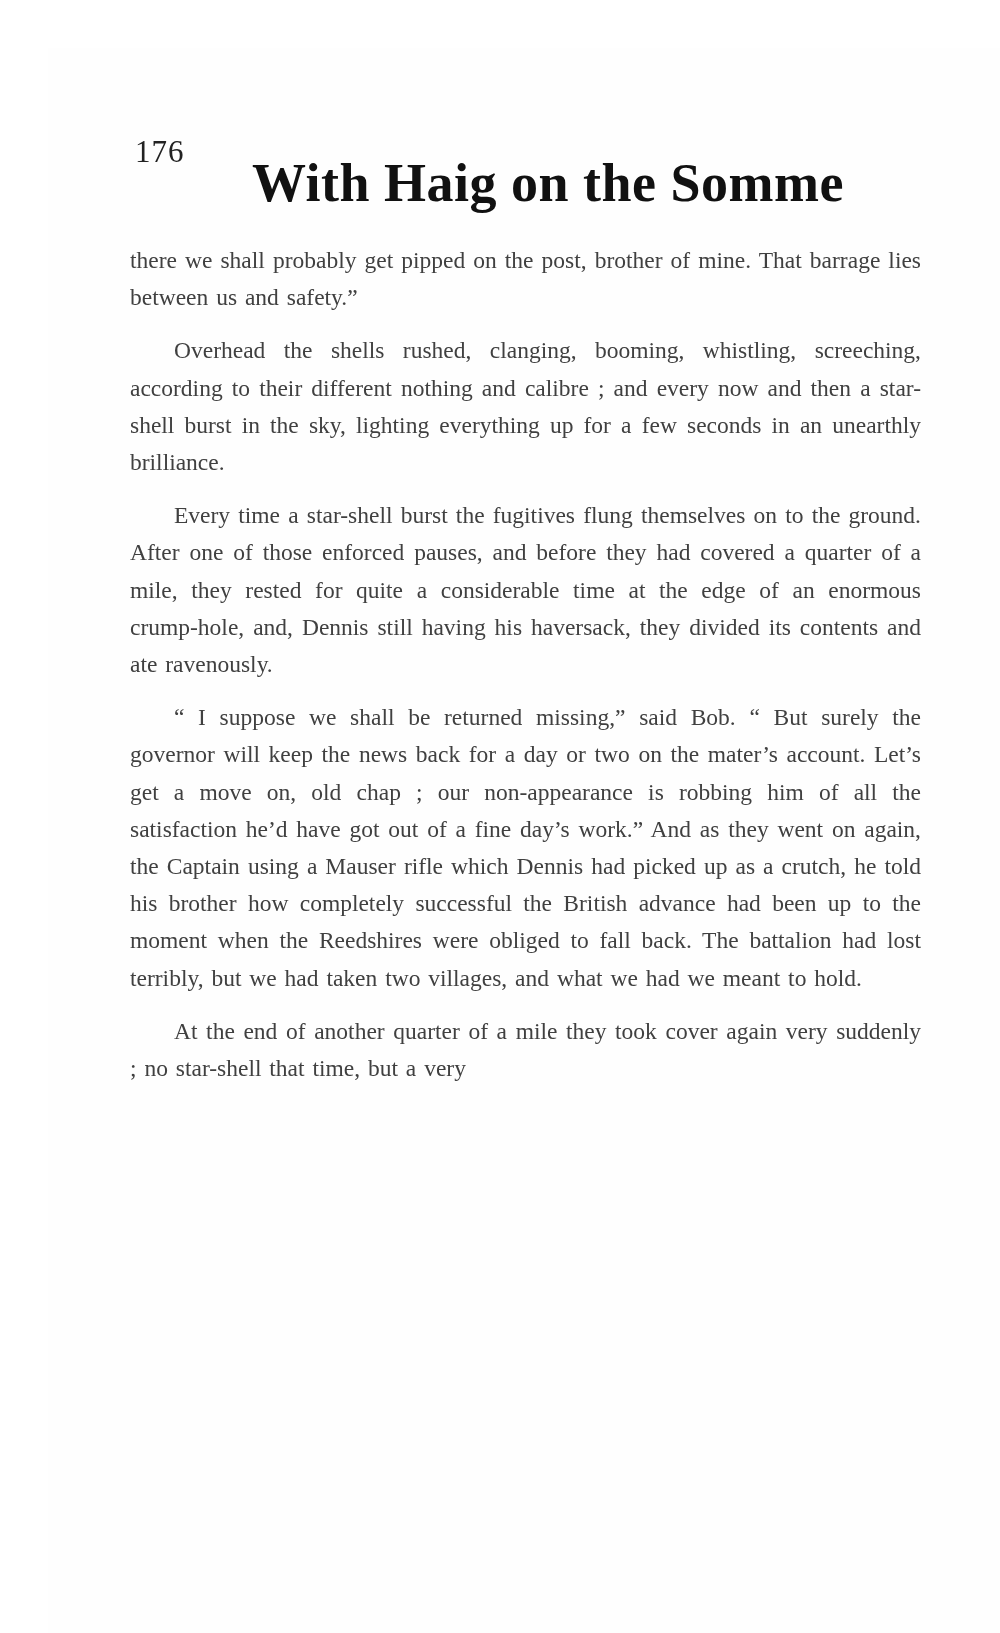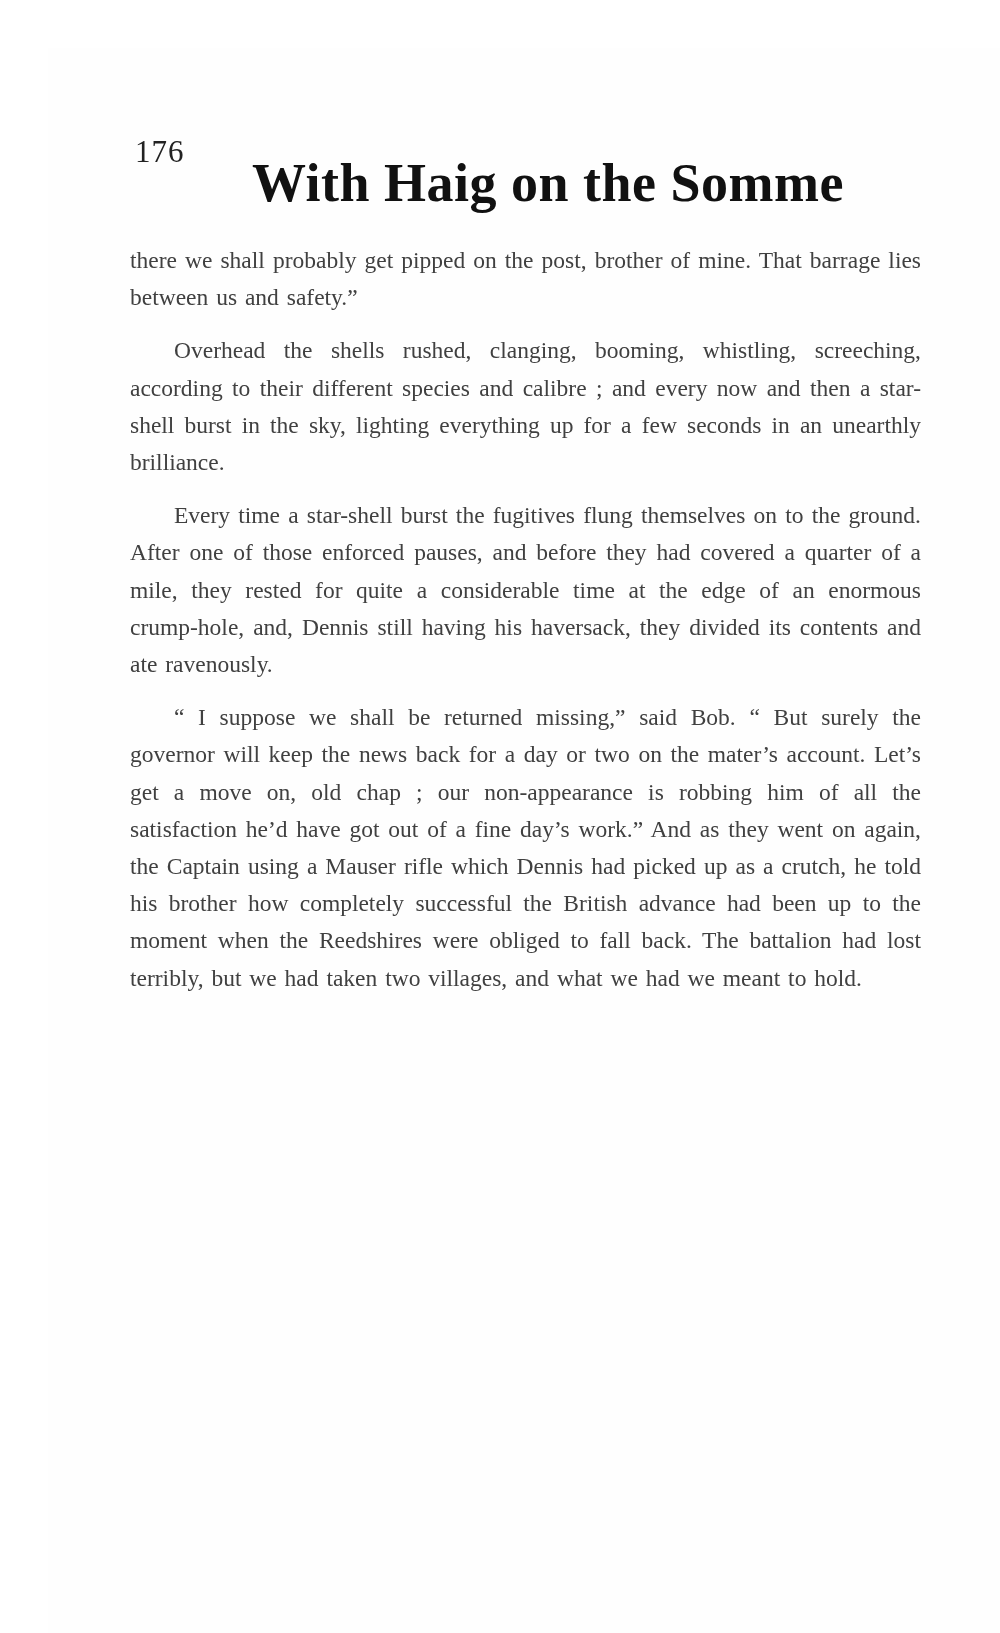--- a/index.html
+++ b/index.html
@@ -64,18 +64,19 @@
 
 <div class="page">
 
   <div class="page-header">
     <span class="page-number">176</span>
     <div class="page-title">With Haig on the Somme</div>
   </div>
 
   <div class="text-block">
       <p>there we shall probably get pipped on the post, brother of mine.  That barrage lies between us and safety.”</p>
-      <p class="indent">Overhead the shells rushed, clanging, booming, whistling, screeching, according to their different species and calibre ; and every now and then a star-shell burst in the sky, lighting everything up for a few seconds in an unearthly brilliance.</p>
+      <p class="indent">Overhead the shells rushed, clanging, booming, whistling, screeching, according to their different nothing and calibre ; and every now and then a star-shell burst in the sky, lighting everything up for a few seconds in an unearthly brilliance.</p>
       <p class="indent">Every time a star-shell burst the fugitives flung themselves on to the ground.  After one of those enforced pauses, and before they had covered a quarter of a mile, they rested for quite a considerable time at the edge of an enormous crump-hole, and, Dennis still having his haversack, they divided its contents and ate ravenously.</p>
       <p class="indent">“ I suppose we shall be returned missing,” said Bob. “ But surely the governor will keep the news back for a day or two on the mater’s account.  Let’s get a move on, old chap ; our non-appearance is robbing him of all the satisfaction he’d have got out of a fine day’s work.”  And as they went on again, the Captain using a Mauser rifle which Dennis had picked up as a crutch, he told his brother how completely successful the British advance had been up to the moment when the Reedshires were obliged to fall back.  The battalion had lost terribly, but we had taken two villages, and what we had we meant to hold.</p>
+      <p class="indent">At the end of another quarter of a mile they took cover again very suddenly ; no star-shell that time, but a very</p>
     </div>
 
 </div>
 
 </body></html>

